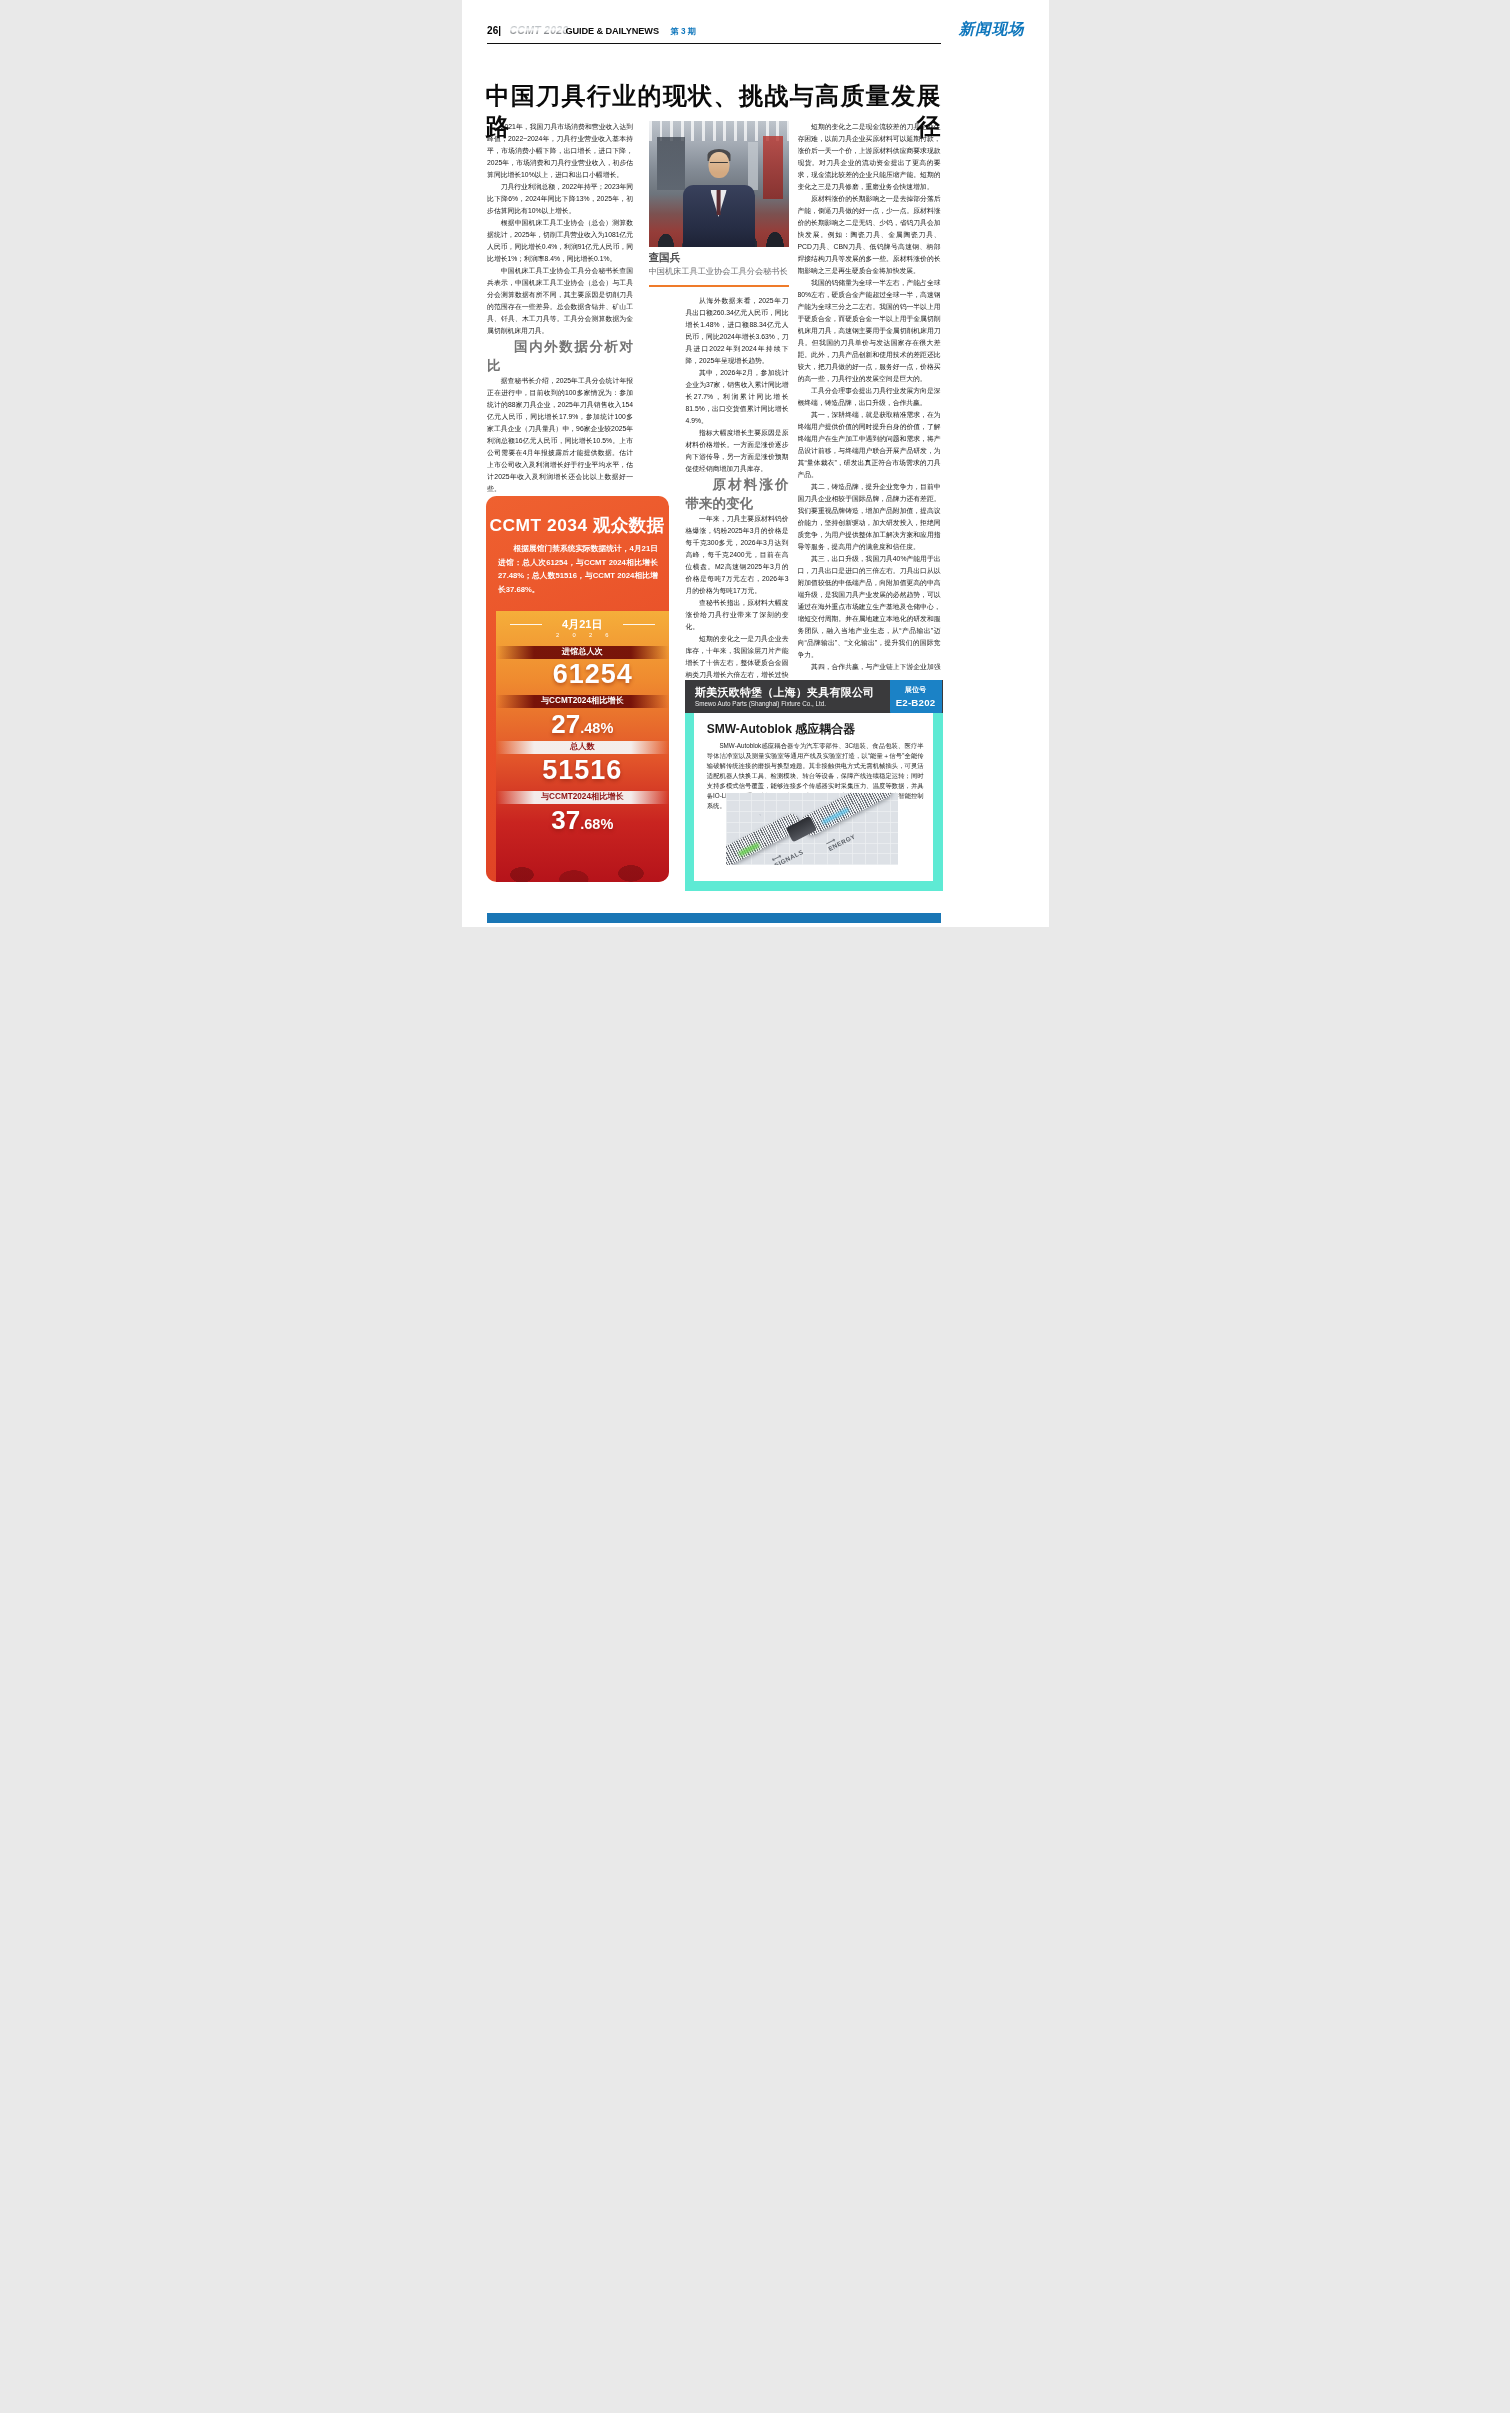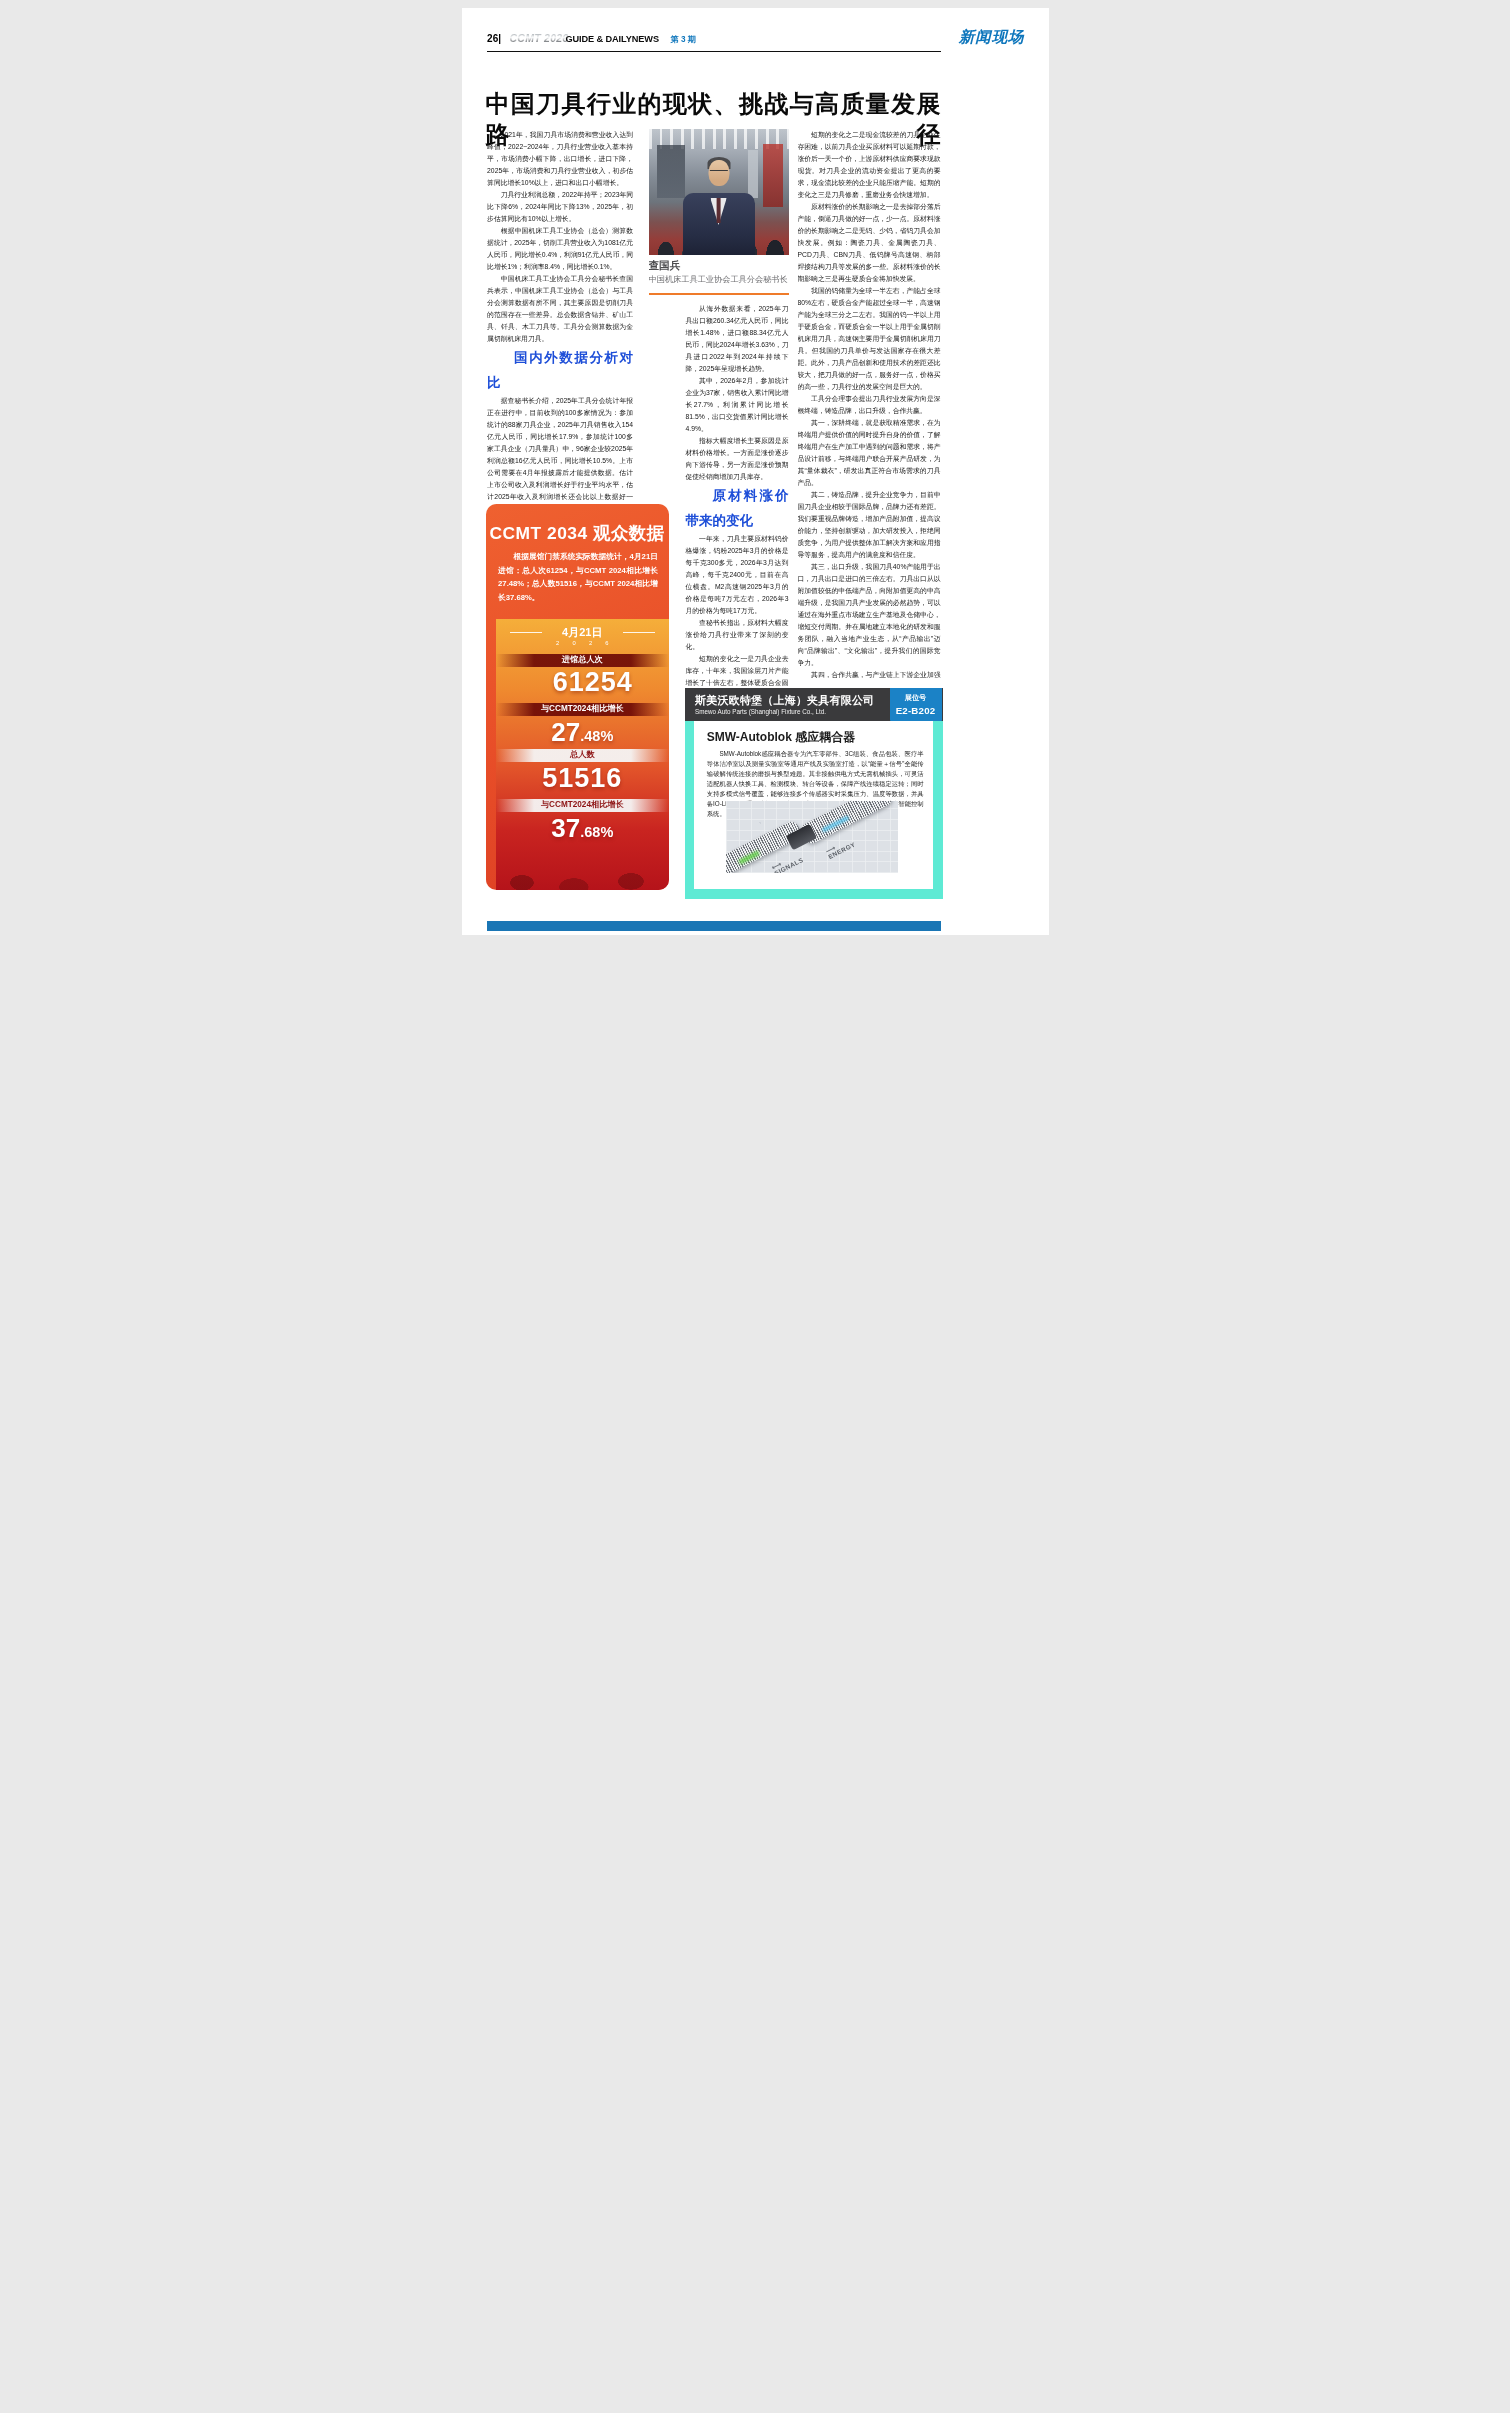--- a/index.html
+++ b/index.html
@@ -1,37 +1,37 @@
 <!DOCTYPE html>
 <html style="font-size:7.7px"><head>
 <meta charset="utf-8">
 <style>
   html,body{margin:0;padding:0;background:#e9e9e9;}
   *{box-sizing:border-box;}
-  .page{position:relative;width:587px;height:927px;background:#ffffff;overflow:hidden;margin:8px auto;
+  .page{position:relative;width:587px;height:927px;background:#ffffff;overflow:hidden;margin:0 auto;
         font-family:"Liberation Sans","DejaVu Sans",sans-serif;color:#111;}
   
   .hdr-pageno{position:absolute;left:25.6px;top:25px;font-size:10px;font-weight:900;color:#000;}
   .hdr-brand{position:absolute;left:48px;top:24px;font-size:10.6px;font-weight:700;font-style:italic;
              background:linear-gradient(180deg,#8d949a 0%,#f7f8f9 45%,#43474c 100%);
              -webkit-background-clip:text;background-clip:text;color:transparent;letter-spacing:0.2px;}
   .hdr-masthead{position:absolute;left:104px;top:25.6px;font-size:9.2px;font-weight:900;color:#0c0c0c;letter-spacing:-0.1px;}
   .hdr-issue{position:absolute;left:209px;top:26px;font-size:8.2px;font-weight:900;color:#0e76bc;}
   .hdr-section{position:absolute;right:24px;top:19.3px;font-size:15.4px;font-weight:700;color:#0e76bc;
                font-family:"Liberation Serif","DejaVu Serif",serif;font-style:italic;letter-spacing:1px;}
   .hdr-rule{position:absolute;left:25.6px;top:43px;width:454px;height:1.4px;background:#101010;}
   
   .headline{position:absolute;left:24px;top:64px;width:455px;font-size:24px;line-height:31px;
             font-weight:900;color:#0a0a0a;text-align:justify;text-align-last:justify;letter-spacing:0;}
   
   .col{position:absolute;top:121px;font-size:6.8px;line-height:12px;text-align:justify;color:#151515;overflow:hidden;}
   .col p{margin:0;text-indent:2em;}
   #col1{left:25.6px;width:146px;height:375px;}
   #col3{left:336px;width:143px;height:553px;}
-  .subhead{font-size:13.5px;font-weight:900;color:#1d4ed8;text-indent:0;line-height:25px;margin:12.6px 0 8.7px 0;}
+  .subhead{font-size:13.5px;font-weight:900;color:#737373;text-indent:0;line-height:19px;margin:12.6px 0 8.7px 0;}
   
   #col2{position:absolute;left:187px;top:121px;width:140px;height:560px;overflow:hidden;}
   .photo{position:relative;width:100%;height:126px;overflow:hidden;
          background:linear-gradient(180deg,#cdd2d8 0%,#a7aeb7 16%,#848c96 38%,#6d747c 58%,#7c5150 74%,#953d39 88%,#8c3531 100%);}
   .ph-truss{position:absolute;left:0;top:0;width:100%;height:20px;
             background:repeating-linear-gradient(90deg,rgba(255,255,255,.85) 0 2.9px,rgba(160,168,178,.4) 2.9px 10.6px);opacity:.8;}
   .ph-booth{position:absolute;left:6%;top:16.4px;width:20%;height:53px;background:linear-gradient(180deg,#3c434d,#59616c);opacity:.75;}
   .ph-banner{position:absolute;right:4%;top:14.5px;width:14%;height:63px;background:linear-gradient(180deg,#b8362f,#8e241f);opacity:.8;}
   .ph-banner2{position:absolute;right:22%;top:21px;width:7%;height:48px;background:#c8cdd3;opacity:.7;}
   .ph-crowd{position:absolute;left:0;bottom:0;width:100%;height:34px;

